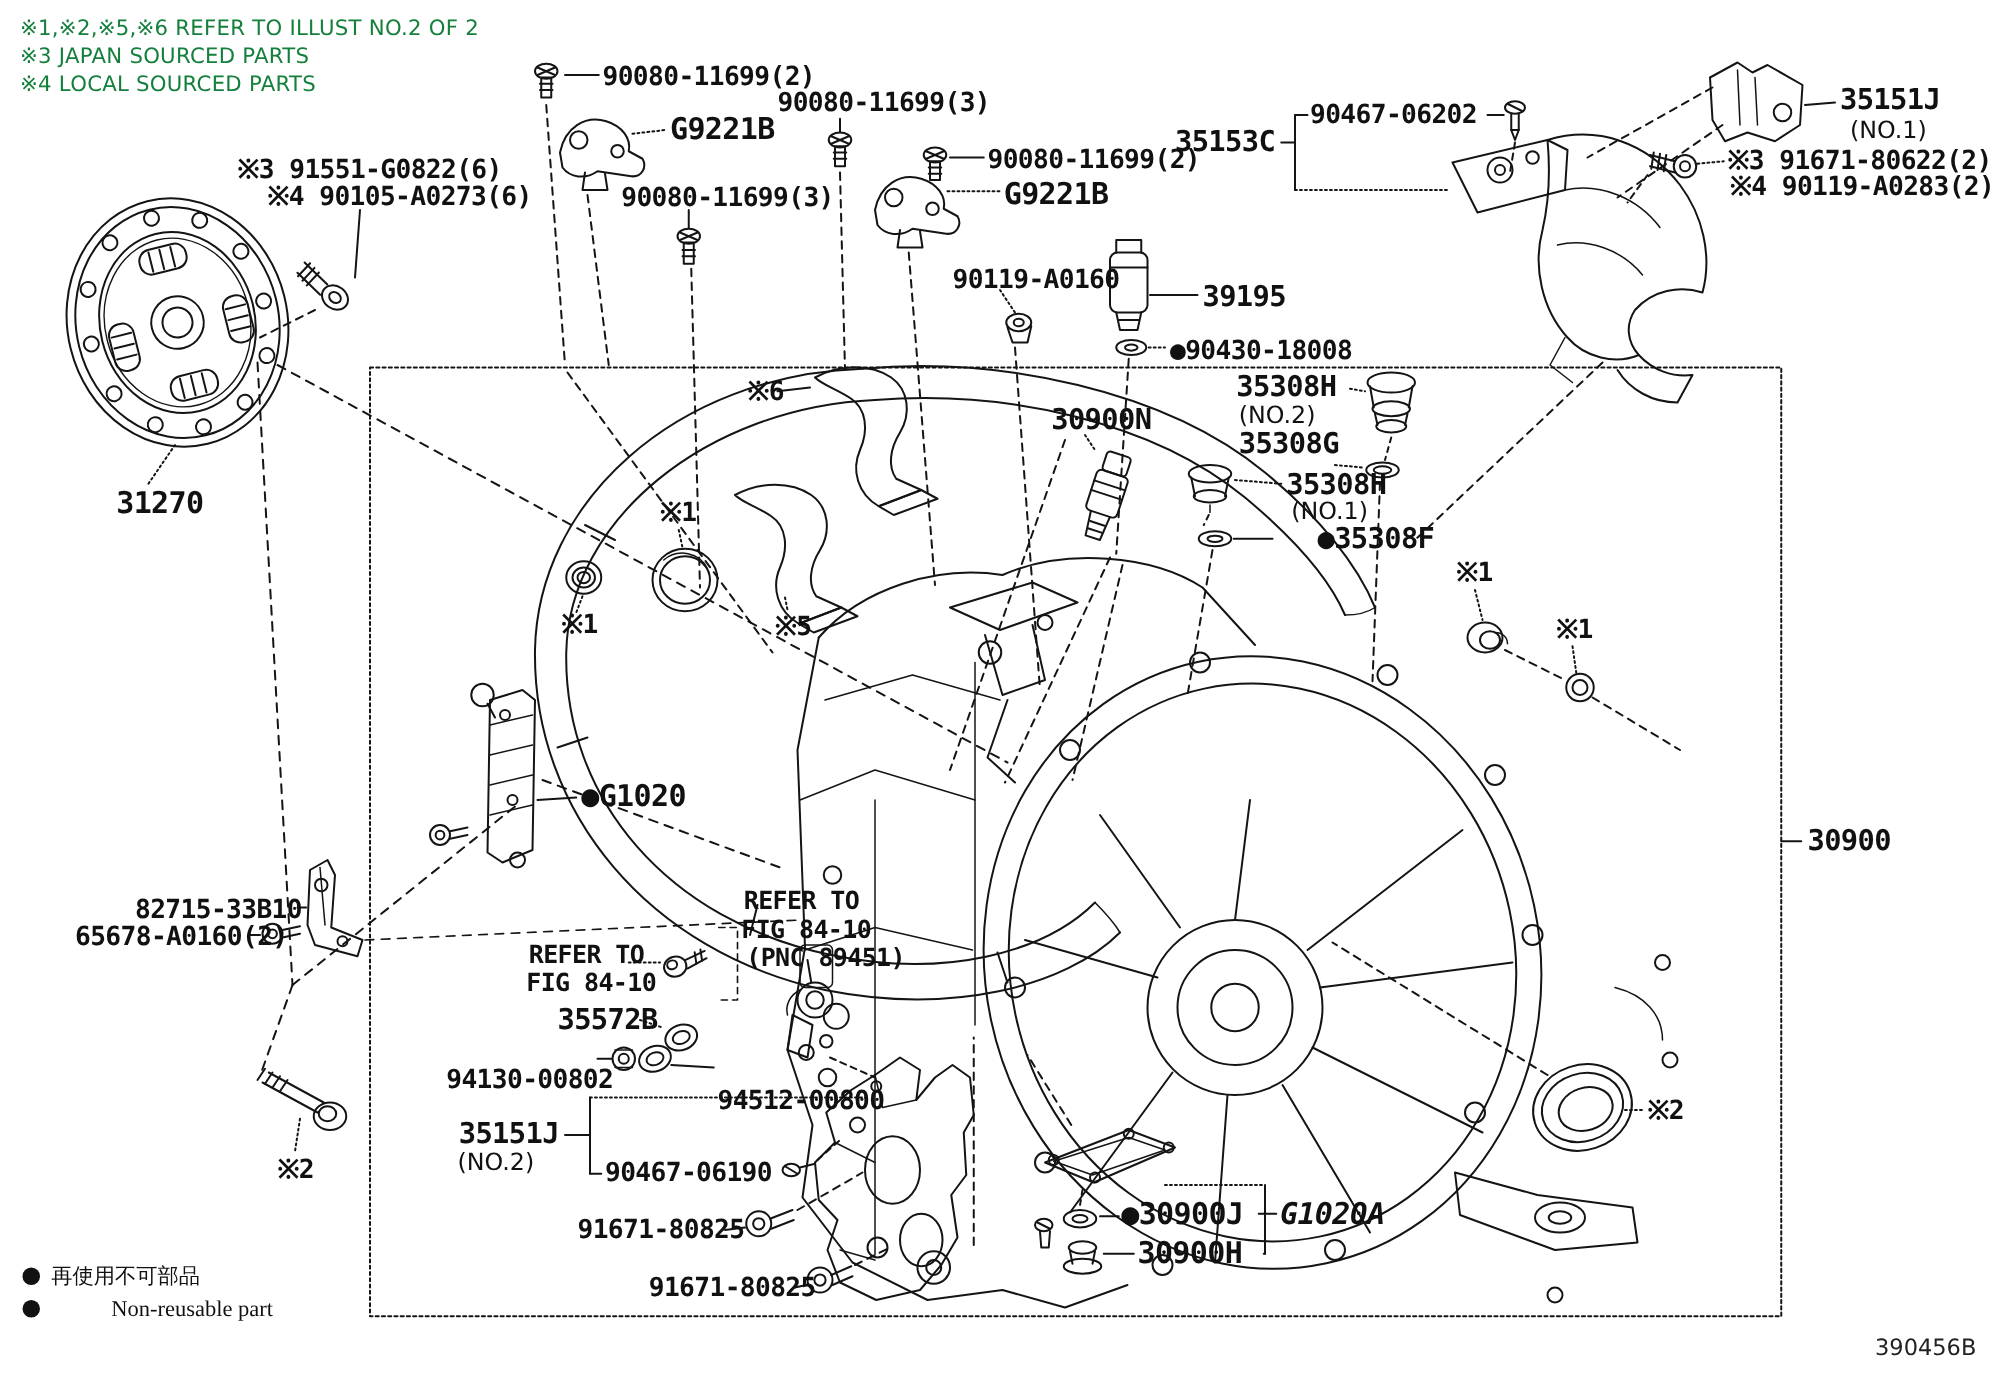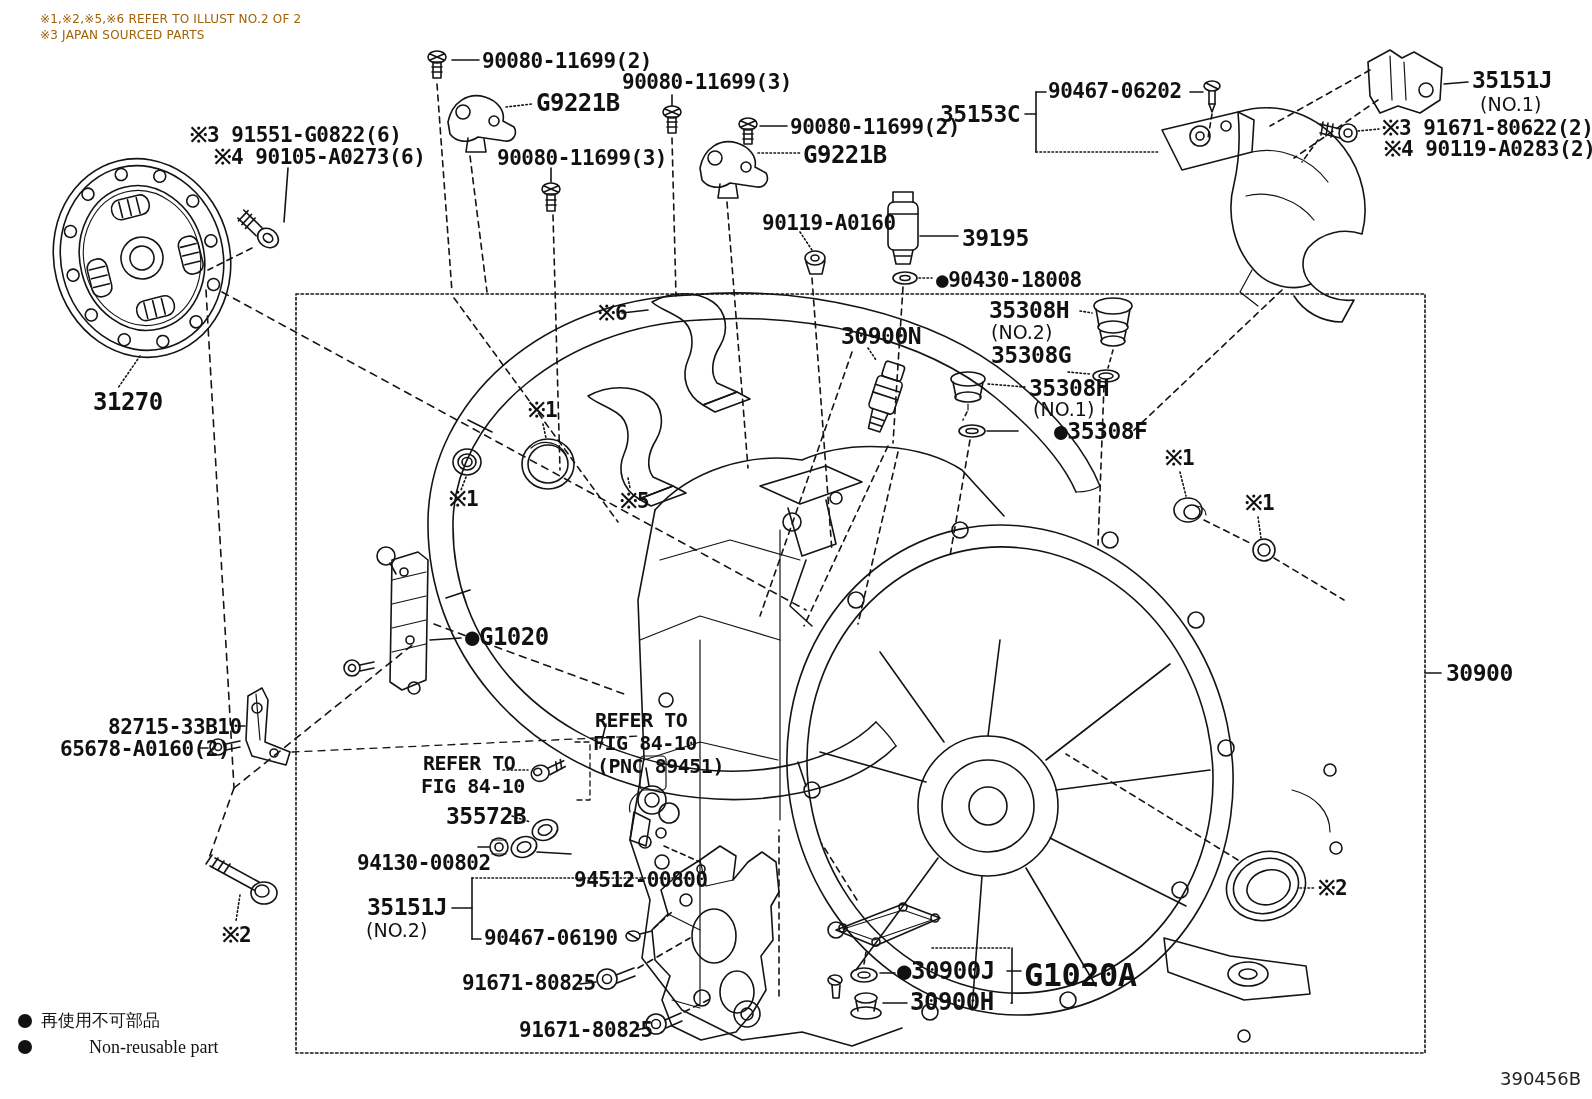--- a/index.html
+++ b/index.html
@@ -20,24 +20,24 @@
     white-space:nowrap;
     letter-spacing:-0.5px;
     line-height:1.0;
   }
   .part-label.sans{
     font-family:"DejaVu Sans", "Liberation Sans", sans-serif;
     font-weight:normal;
     letter-spacing:0;
   }
   .notes{
-    position:absolute;left:40px;top:12px;
-    color:#a16207;
+    position:absolute;left:16px;top:12px;
+    color:#15803d;
     font-family:"DejaVu Sans", "Liberation Sans", sans-serif;
-    font-size:12px;line-height:1.32;
+    font-size:17px;line-height:1.32;
     letter-spacing:0.2px;
   }
   .legend{
     position:absolute;left:18px;top:1008px;
     color:#111;
     font-family:Liberation Serif, serif;
     font-size:17px;line-height:1.5;
   }
   .legend .row{display:flex;align-items:center;gap:9px;}
   .legend .dot{
@@ -566,20 +566,21 @@
   </g>
 
   <line x1="437" y1="84" x2="452" y2="292" stroke-dasharray="6 5"></line>
   <line x1="454" y1="298" x2="618" y2="522" stroke-dasharray="6 5"></line>
 
 </svg>
 
 <div class="notes">
   <div>※1,※2,※5,※6 REFER TO ILLUST NO.2 OF 2</div>
   <div>※3 JAPAN SOURCED PARTS</div>
+  <div>※4 LOCAL SOURCED PARTS</div>
 </div>
 
 <div id="label-layer">
       <div class="part-label" style="left: 482px; top: 51px; font-size: 21px;">90080-11699(2)</div>
       <div class="part-label" style="left: 536px; top: 91px; font-size: 24px;">G9221B</div>
       <div class="part-label" style="left: 622px; top: 72px; font-size: 21px;">90080-11699(3)</div>
       <div class="part-label" style="left: 497px; top: 148px; font-size: 21px;">90080-11699(3)</div>
       <div class="part-label" style="left: 790px; top: 117px; font-size: 21px;">90080-11699(2)</div>
       <div class="part-label" style="left: 803px; top: 143px; font-size: 24px;">G9221B</div>
       <div class="part-label" style="left: 762px; top: 213px; font-size: 21px;">90119-A0160</div>
@@ -615,21 +616,21 @@
       <div class="part-label" style="left: 597px; top: 756px; font-size: 20px;">(PNC 89451)</div>
       <div class="part-label" style="left: 446px; top: 805px; font-size: 23px;">35572B</div>
       <div class="part-label" style="left: 357px; top: 853px; font-size: 21px;">94130-00802</div>
       <div class="part-label" style="left: 574px; top: 845px; font-size: 21px; margin-top: 25px;">94512-00800</div>
       <div class="part-label" style="left: 367px; top: 896px; font-size: 23px;">35151J</div>
       <div class="part-label sans" style="left: 366px; top: 921px; font-size: 19px;">(NO.2)</div>
       <div class="part-label" style="left: 484px; top: 928px; font-size: 21px;">90467-06190</div>
       <div class="part-label" style="left: 462px; top: 973px; font-size: 21px;">91671-80825</div>
       <div class="part-label" style="left: 519px; top: 1020px; font-size: 21px;">91671-80825</div>
       <div class="part-label" style="left: 897px; top: 959px; font-size: 24px;">●30900J</div>
-      <div class="part-label" style="left: 1024px; top: 959px; font-size: 32px;">G1020A</div>
+      <div class="part-label" style="left: 1024px; top: 959px; font-size: 24px; font-style: italic;">G1020A</div>
       <div class="part-label" style="left: 910px; top: 990px; font-size: 24px;">30900H</div>
       <div class="part-label" style="left: 1446px; top: 662px; font-size: 23px;">30900</div>
       <div class="part-label" style="left: 1165px; top: 448px; font-size: 21px;">※1</div>
       <div class="part-label" style="left: 1245px; top: 493px; font-size: 21px;">※1</div>
       <div class="part-label" style="left: 1318px; top: 878px; font-size: 21px;">※2</div>
       <div class="part-label" style="left: 222px; top: 925px; font-size: 21px;">※2</div>
     </div>
 
 <div class="legend">
   <div class="row">

